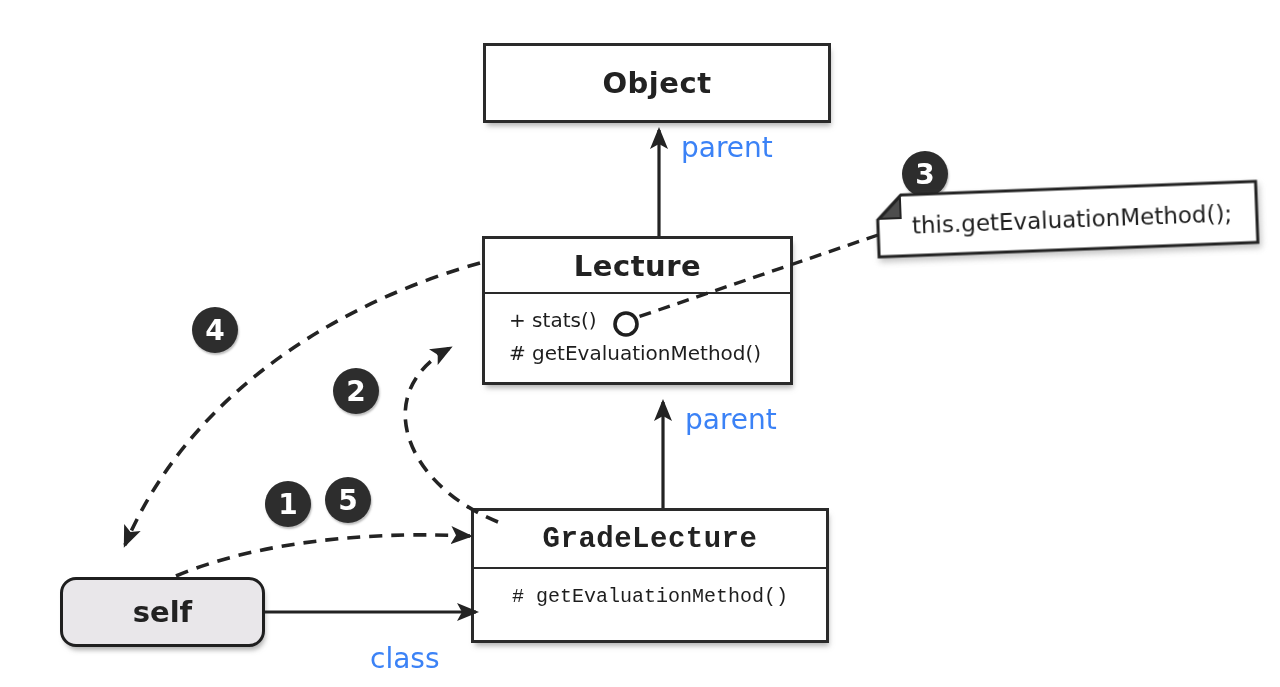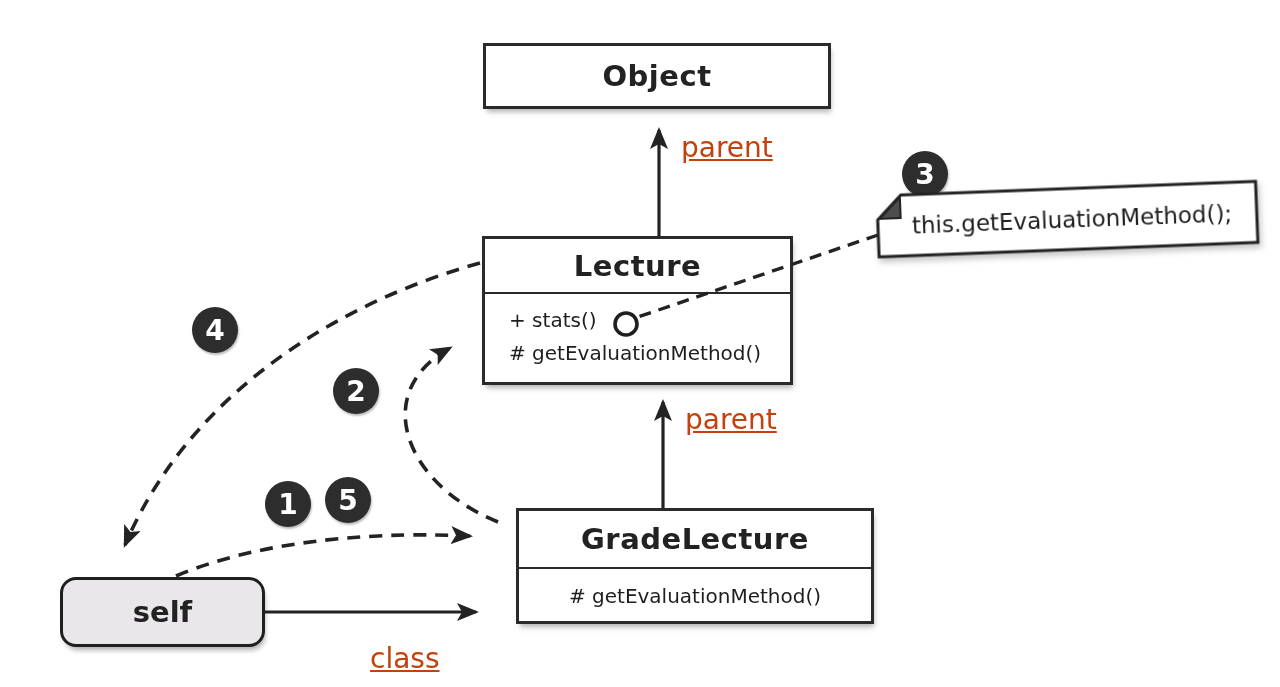--- a/index.html
+++ b/index.html
@@ -32,28 +32,28 @@
   }
   .uml-divider {
     border-top: 2.5px solid #2a2a2a;
   }
   .uml-methods {
     font-size: 20px;
     color: #1e1e1e;
   }
   .uml-methods .m-line { line-height: 33px; white-space: nowrap; }
 
-  #box-object { left: 483px; top: 43px; width: 348px; height: 66px; }
+  #box-object { left: 483px; top: 43px; width: 348px; height: 80px; }
   #box-object .uml-title { height: 100%; }
 
   #box-lecture { left: 482px; top: 236px; width: 311px; height: 149px; }
   #box-lecture .uml-title { height: 53px; }
   #box-lecture .uml-methods { padding: 10px 0 0 24px; }
 
-  #box-gradelecture { left: 516px; top: 508px; width: 358px; height: 116px; }
+  #box-gradelecture { left: 471px; top: 508px; width: 358px; height: 135px; font-family: Liberation Mono, monospace; }
   #box-gradelecture .uml-title { height: 56px; }
   #box-gradelecture .uml-methods { text-align: center; padding-top: 11px; }
 
   
   #box-self {
     position: absolute;
     left: 60px; top: 577px; width: 205px; height: 70px;
     background: #e9e7ea;
     border: 3.5px solid #1f1f1f;
     border-radius: 16px;
@@ -61,24 +61,23 @@
     display: flex; align-items: center; justify-content: center;
     font-weight: bold; font-size: 29px; color: #222;
     box-shadow: 2px 5px 5px -2px rgba(110,110,110,0.55);
     z-index: 1;
   }
 
   
   .edge-label {
     position: absolute;
     font-size: 28px;
-    color: #c2410c;
+    color: #3b82f6;
     white-space: nowrap;
     z-index: 4;
-    text-decoration: underline;
   }
   #label-parent-top { left: 681px; top: 131px; }
   #label-parent-mid { left: 685px; top: 403px; }
   #label-class      { left: 370px; top: 630px; margin-top: 12px; }
 
   
   #arrow-layer {
     position: absolute; left: 0; top: 0;
     z-index: 2;
     pointer-events: none;

